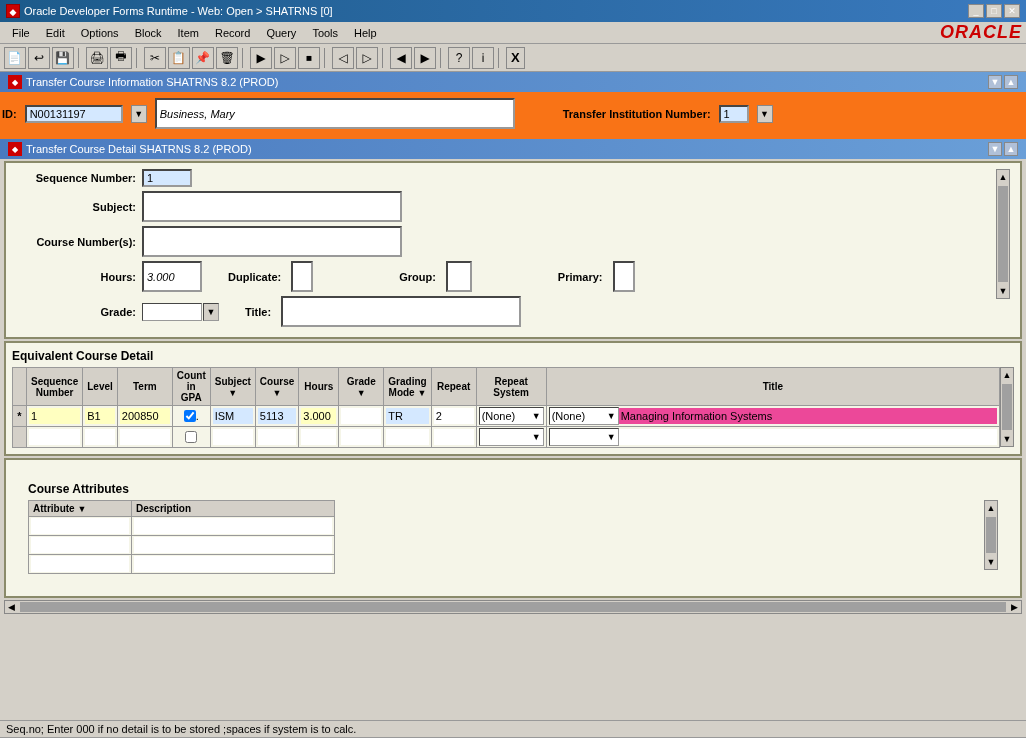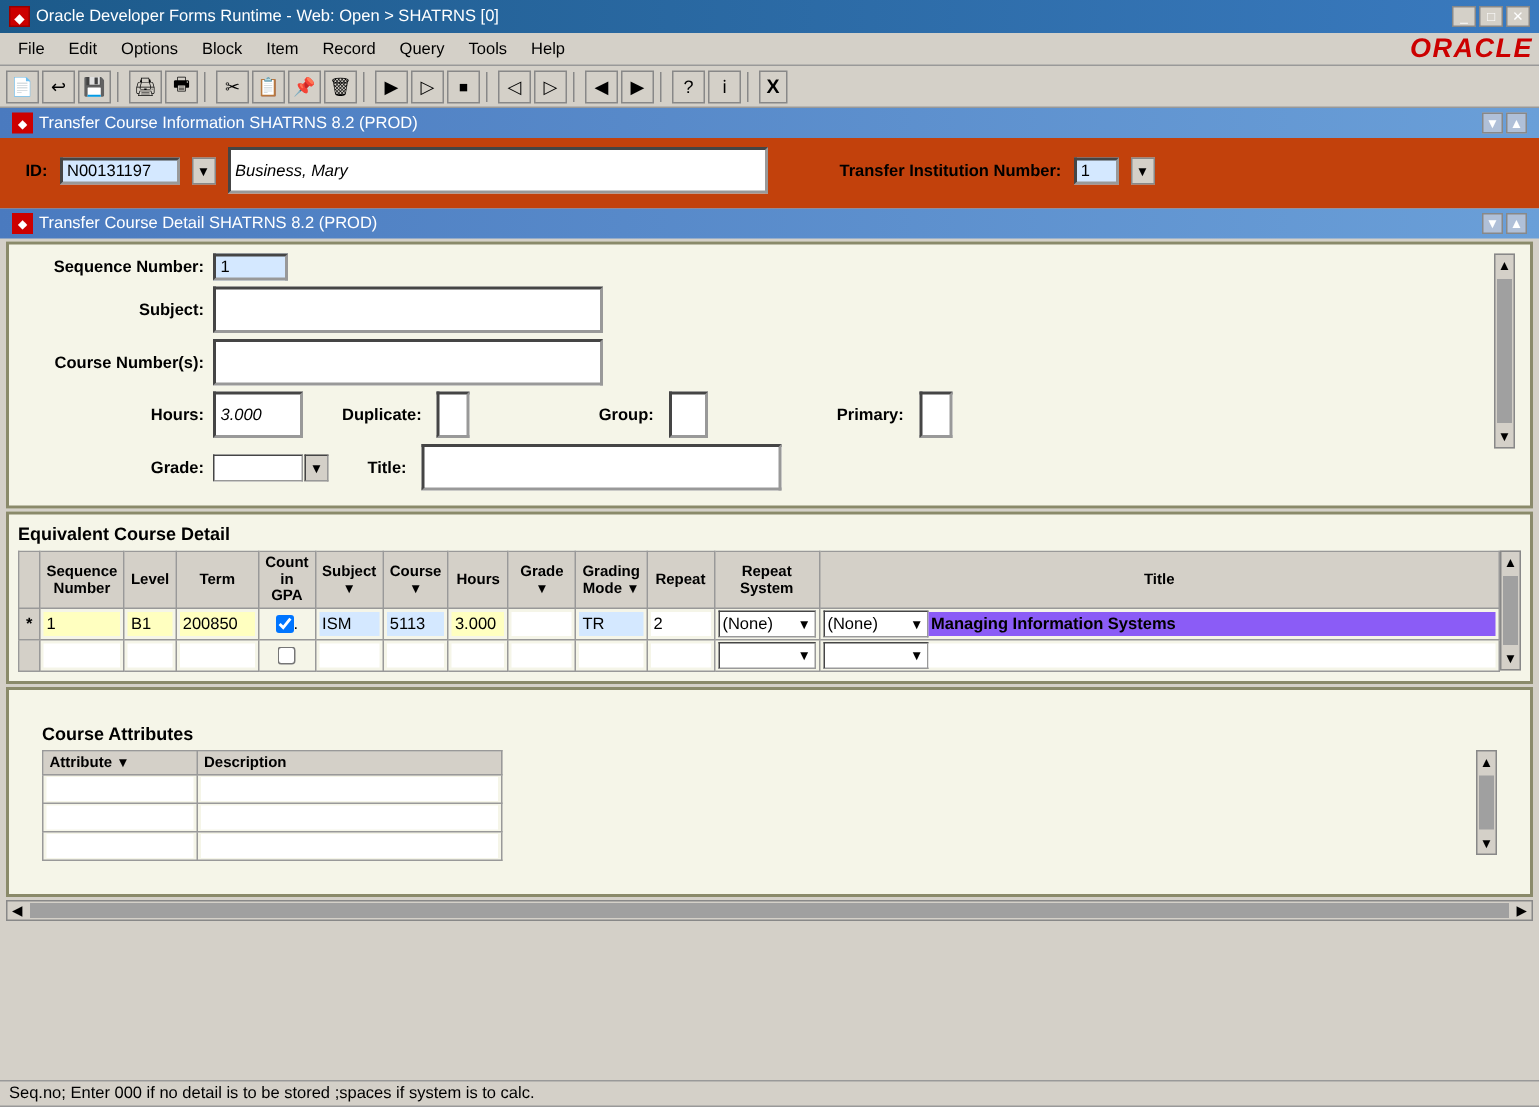--- a/index.html
+++ b/index.html
@@ -75,22 +75,22 @@
       justify-content: space-between;
       height: 20px;
       font-size: 11px;
     }
     .section-header-icon { width: 14px; height: 14px; background: #c00; display: inline-flex; align-items: center; justify-content: center; font-size: 8px; color: white; margin-right: 4px; }
     .section-collapse { display: flex; gap: 2px; }
     .section-btn { width: 14px; height: 14px; background: #b0c0d8; border: 1px solid #888; display: flex; align-items: center; justify-content: center; font-size: 9px; cursor: pointer; }
 
     
     .transfer-info-panel {
-      padding: 6px 17px;
-      background: #c2410c;
+      padding: 6px 2px;
+      background: #f97316;
     }
     .id-row { display: flex; align-items: center; gap: 8px; margin-bottom: 4px; }
     .field-label { font-size: 11px; font-weight: bold; }
     .field-input {
       border: 2px inset #999;
       background: white;
       height: 31px;
       font-size: 11px;
       padding: 1px 3px;
       font-style: italic;
@@ -295,21 +295,21 @@
   </div>
   <div class="section-collapse">
     <div class="section-btn">▼</div>
     <div class="section-btn">▲</div>
   </div>
 </div>
 
 <div class="transfer-info-panel">
   <div class="id-row">
     <span class="field-label">ID:</span>
-    <input class="field-input-blue" style="width: 80px;" value="N00131197" readonly="">
+    <input class="field-input-blue" style="width: 98px;" value="N00131197" readonly="">
     <div class="dropdown-arrow">▼</div>
     <input class="field-input" style="width: 360px;" value="Business, Mary" readonly="">
     <span class="field-label" style="margin-left:40px;">Transfer Institution Number:</span>
     <input class="field-input-blue" style="width: 30px;" value="1" readonly="">
     <div class="dropdown-arrow">▼</div>
   </div>
 </div>
 
 <div class="section-header">
   <div style="display:flex; align-items:center;">
@@ -412,21 +412,21 @@
                 <span>(None)</span>
                   <span class="select-arrow">▼</span>
               </div>
             </td>
             <td>
               <div style="display:flex; align-items:center;">
                 <div class="select-dropdown" style="width:70px; min-width:70px;">
                   <span>(None)</span>
                     <span class="select-arrow">▼</span>
                 </div>
-                <input class="table-input" style="flex: 1 1 0%; background: #8b5cf6; font-weight: bold;" value="Managing Information Systems">
+                <input class="table-input" style="flex: 1 1 0%; background: #ec4899;" value="Managing Information Systems">
               </div>
             </td>
           </tr>
 
           <tr>
             <td style="background:#d4d0c8;"></td>
             <td><input class="table-input" value="" style=""></td>
             <td><input class="table-input" value="" style=""></td>
             <td><input class="table-input" value="" style=""></td>
             <td style="text-align:center;">

